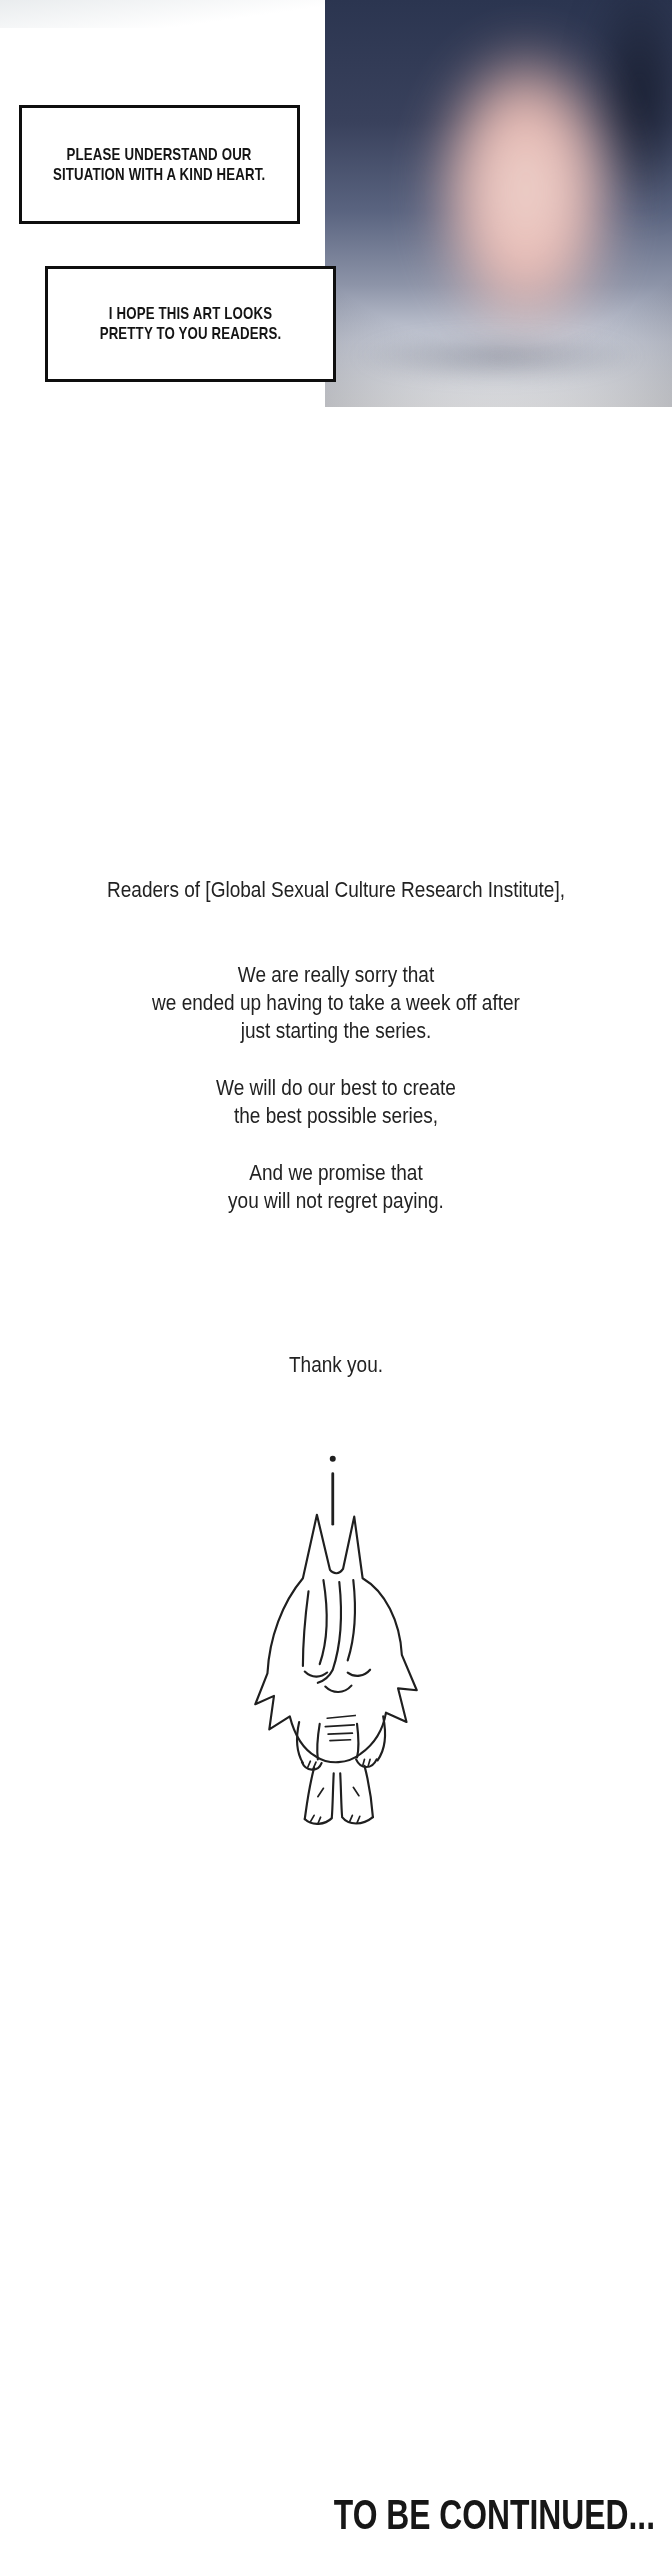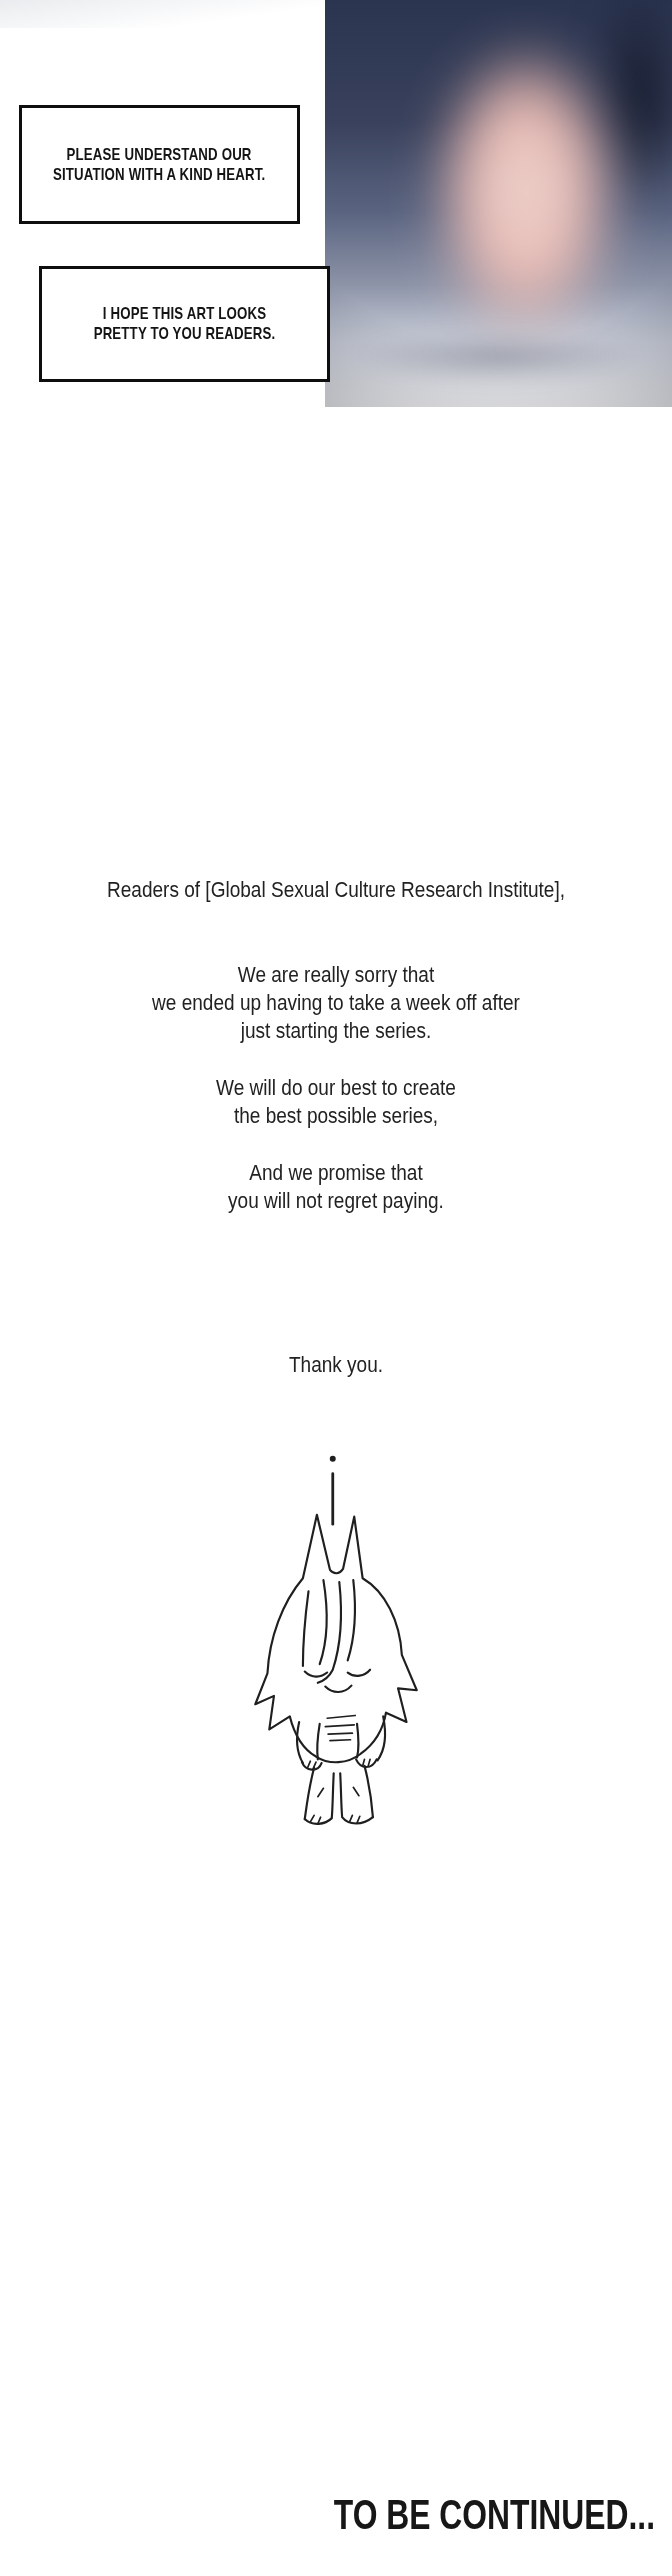--- a/index.html
+++ b/index.html
@@ -43,21 +43,21 @@
   
   .speech-box{
     position:absolute;background:#ffffff;border:3.3px solid #0e0e0e;
     display:flex;align-items:center;justify-content:center;text-align:center;
   }
   .speech-box .txt{
     font-weight:700;font-size:17px;line-height:19.6px;letter-spacing:0.2px;
     transform:scaleX(.78);transform-origin:50% 50%;white-space:nowrap;color:#141414;
   }
   #box1{left:18.7px;top:105px;width:275px;height:113px;}
-  #box2{left:39px;top:266px;width:285px;height:110px;}
+  #box2{left:45px;top:266px;width:285px;height:110px;}
   
   .notice{
     position:absolute;left:0;top:875px;width:672px;text-align:center;
     font-size:22.4px;line-height:28px;color:#222;
     transform:scaleX(.85);transform-origin:50% 0;
   }
   .notice .salutation{line-height:30px;margin:0 0 56px 0;}
   .notice p{margin:0 0 29px 0;}
   .notice .thanks{margin-top:136px;font-size:22.4px;}
   

